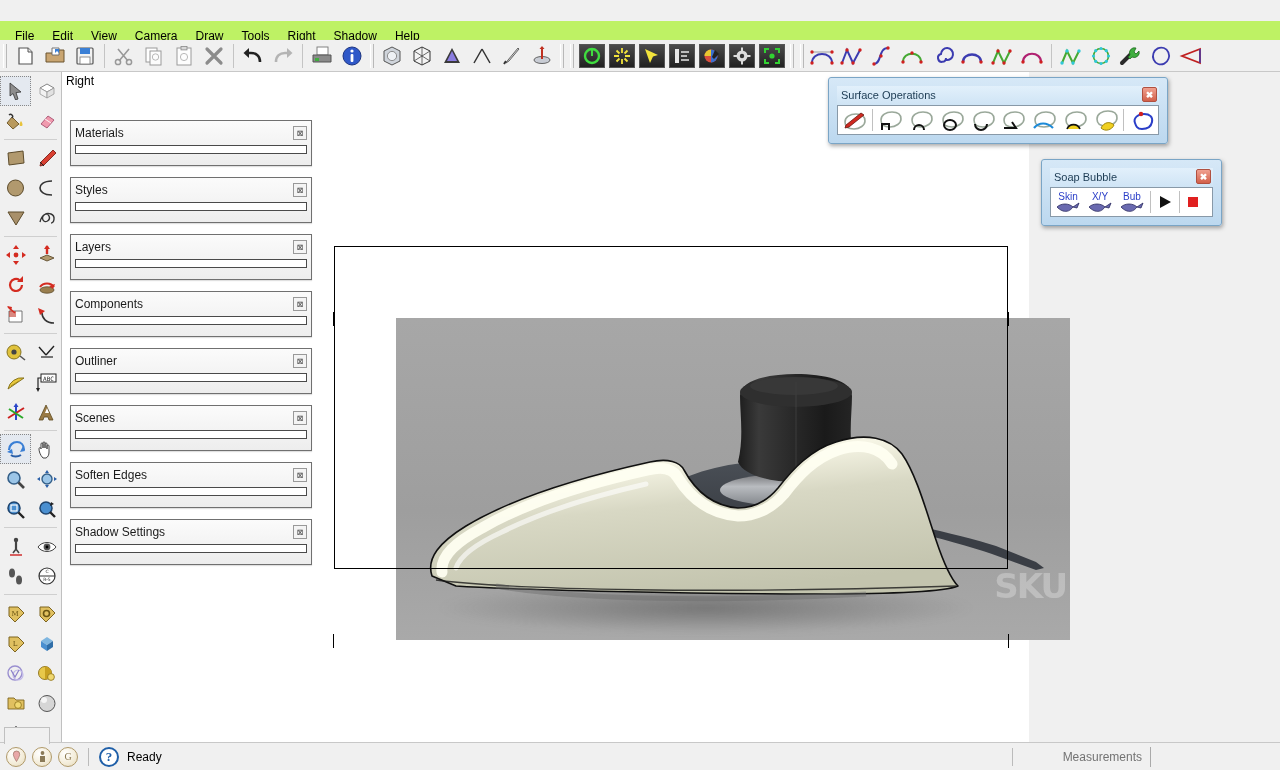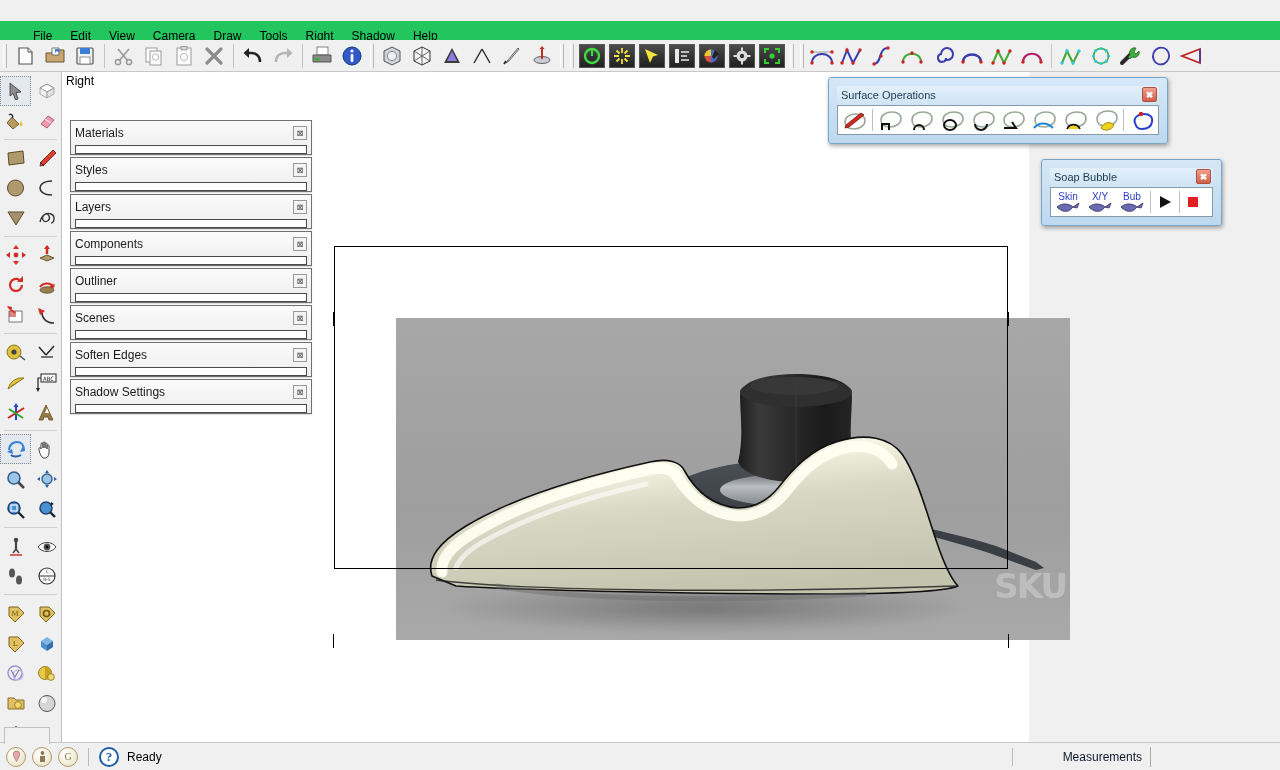--- a/index.html
+++ b/index.html
@@ -66,22 +66,22 @@
     background: linear-gradient(to bottom,#e08570,#b8381f);
     border-color:#c96f58;
     font-size:12px;
   }
   .win-btn .bar { width:9px;height:2px;background:#dde5ef;margin-top:5px; }
   .win-btn .sq { width:9px;height:8px;border:1.5px solid #dde5ef; }
 
   
   .menubar {
     position:absolute; left:0; top:21px; width:1280px; height:30px;
-    background:#22c55e; border-bottom:1px solid #d8d8d8;
-    display:flex; align-items:center; padding-left:24px;
+    background:#bef264; border-bottom:1px solid #d8d8d8;
+    display:flex; align-items:center; padding-left:6px;
   }
   .menu-item {
     font-size:12px; color:#000; padding: 1px 9px; cursor:default;
   }
 
   
   .toolbar {
     position:absolute; left:0; top:40px; width:1280px; height:32px;
     background:#f0f0f0; border-bottom:1px solid #c8c8c8;
     display:flex; align-items:center;
@@ -170,22 +170,22 @@
   .fbtn { width:31px;height:26px;display:flex;align-items:center;justify-content:center; }
   .fsep { width:1px;height:22px;background:#c0c0c0;margin:0 2px; }
 
   
   .tray {
     position:absolute; left:70px; top:120px; width:242px;
   }
   .panel {
     background: linear-gradient(to bottom,#fbfbfb,#ededed);
     border:1px solid #707070;
-    margin-bottom:2px;
-    padding:3px 4px 0 4px;
+    margin-bottom:11px;
+    padding:3px 4px 11px 4px;
     box-shadow: 0 1px 1px rgba(0,0,0,.12);
   }
   .panel-head {
     display:flex; align-items:center; justify-content:space-between;
     height:18px;
   }
   .panel-title { font-size:12px; color:#1a1a1a; }
   .panel-x {
     width:14px;height:14px; border:1px solid #999; background:#f4f4f4;
     display:flex;align-items:center;justify-content:center;
@@ -210,21 +210,21 @@
     font-size:10px; color:#8a7850; font-family:"Liberation Serif", serif;
   }
   .sb-sep { width:1px;height:18px;background:#bbb;margin:0 10px; }
   .help-icon {
     width:20px;height:20px;border-radius:50%;
     border:2px solid #1f5fa8; color:#1f5fa8; background:#fff;
     display:flex;align-items:center;justify-content:center;
     font-size:13px;font-weight:bold; font-family:"Liberation Serif", serif;
   }
   .sb-text { font-size:12px;color:#000;margin-left:8px; }
-  .meas-label { font-size:12px;color:#0f172a; }
+  .meas-label { font-size:12px;color:#737373; }
   .meas-box {
     width:130px;height:20px;background:#f0f0f0;
     border-left:1px solid #aaa; margin-left:8px;
   }
   .sb-tab {
     position:absolute; left:4px; top:-16px; width:46px;height:17px;
     background:#f0f0f0; border:1px solid #c0c0c0; border-bottom:none;
   }
 </style>
 </head>

